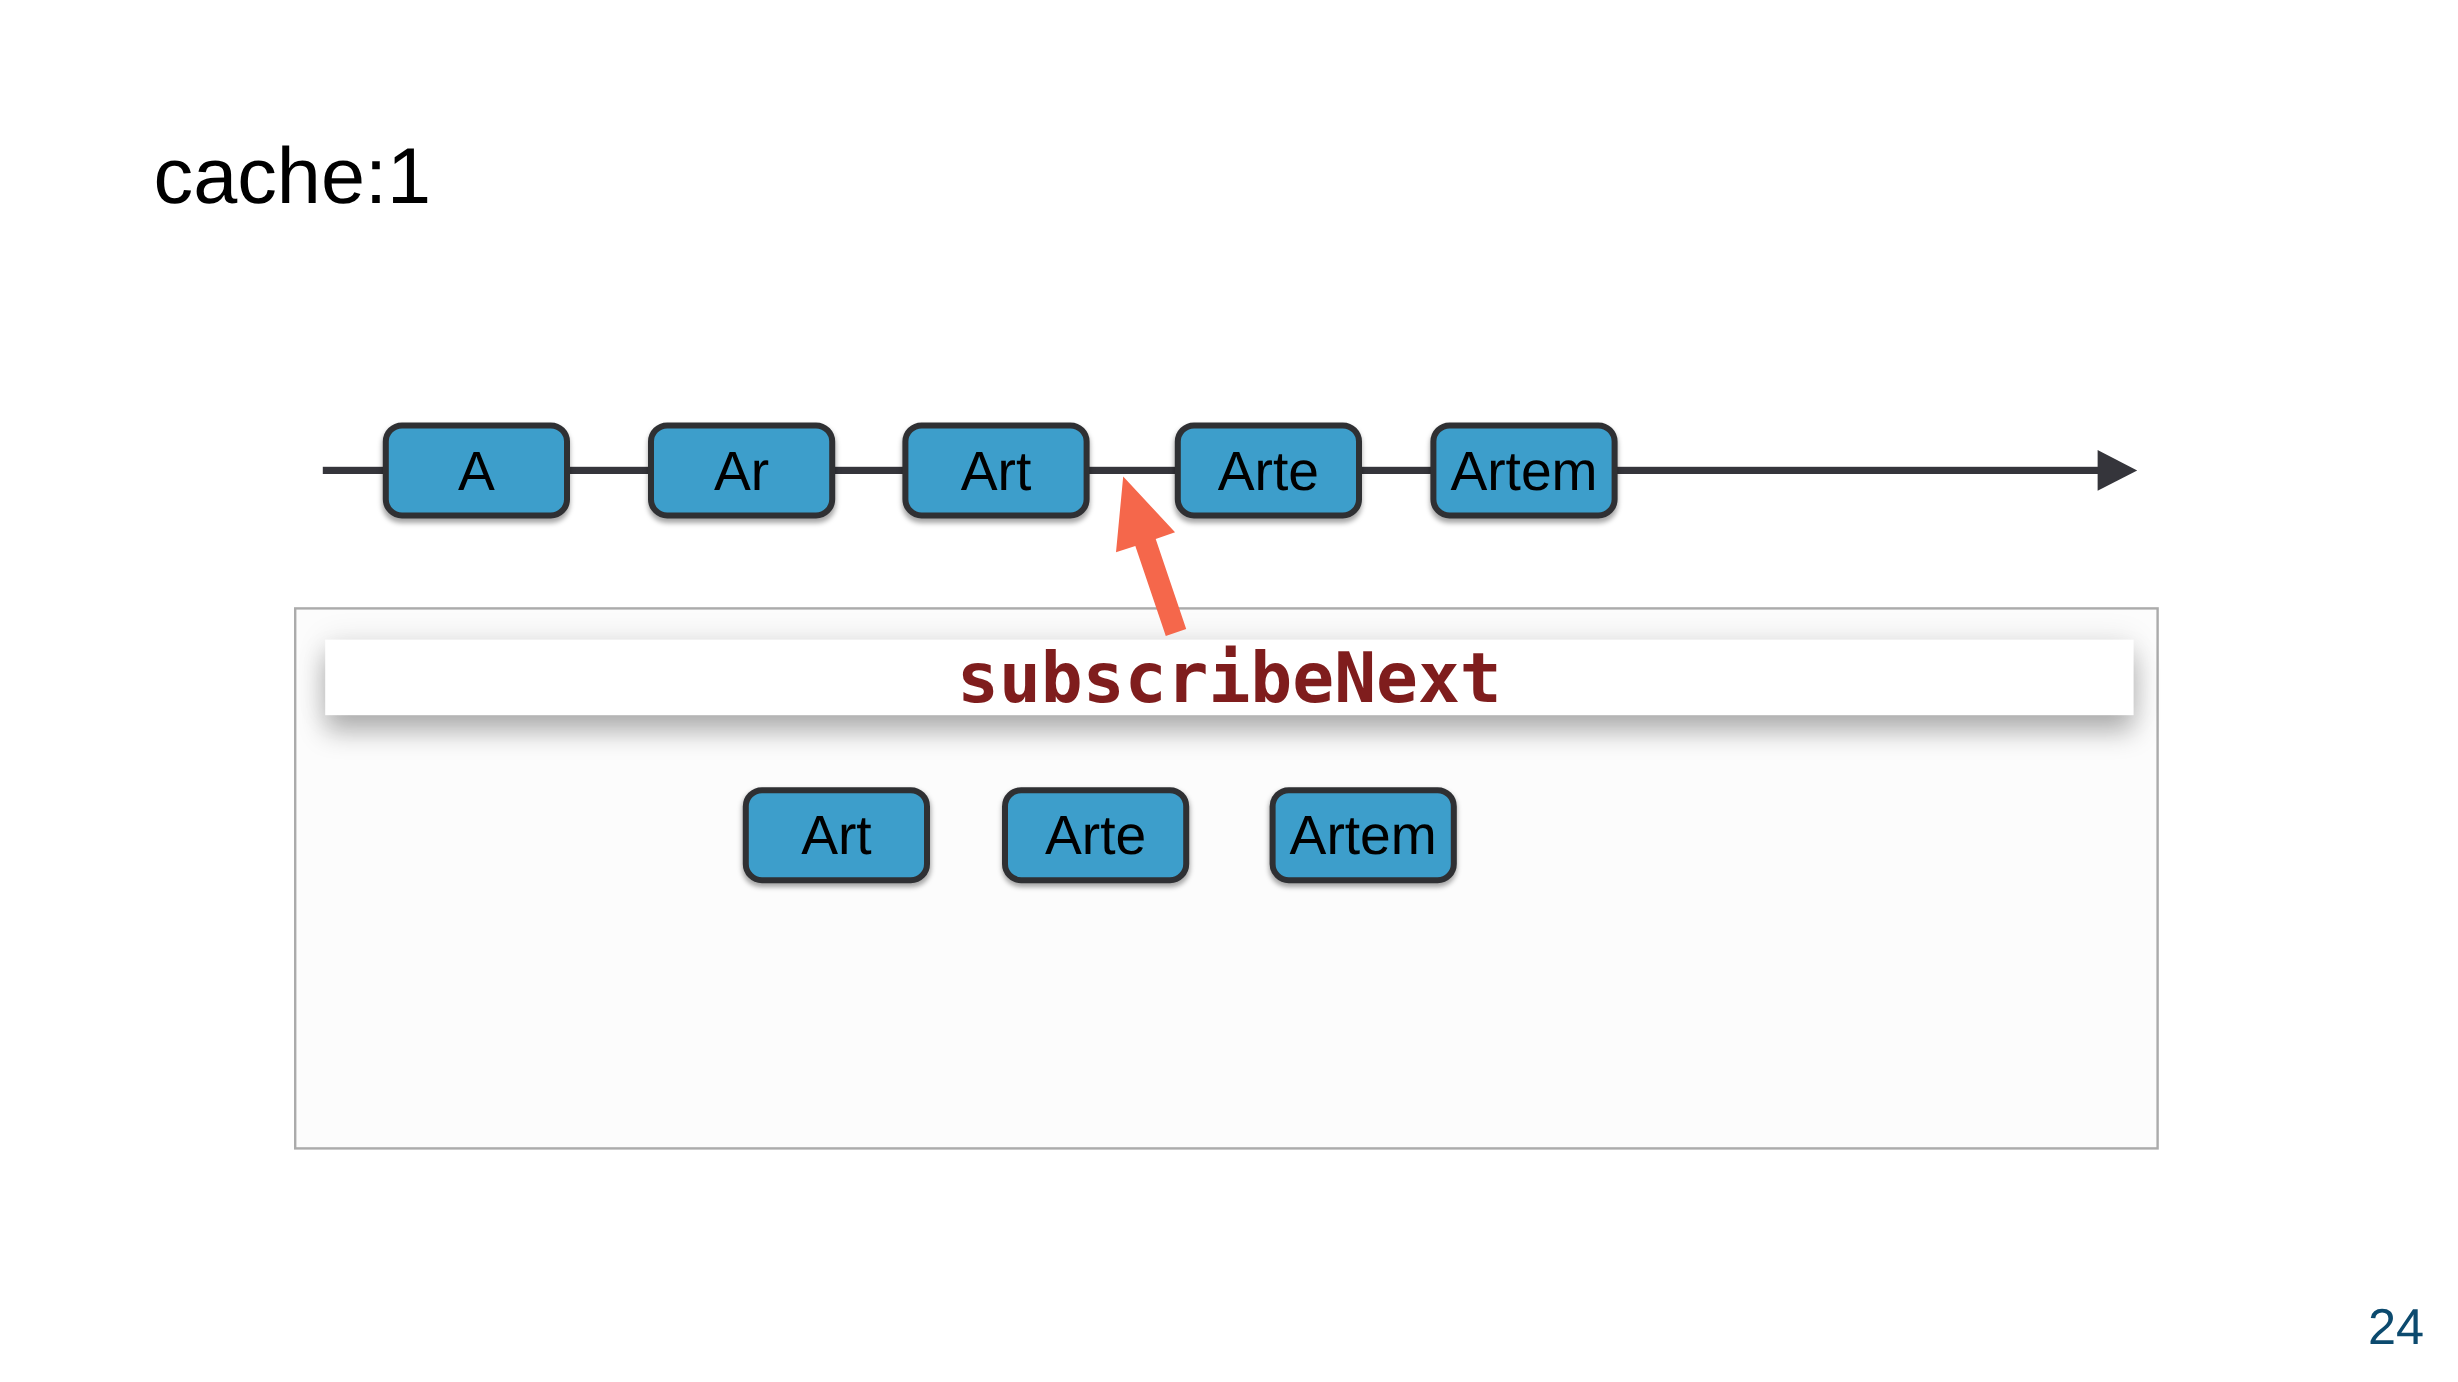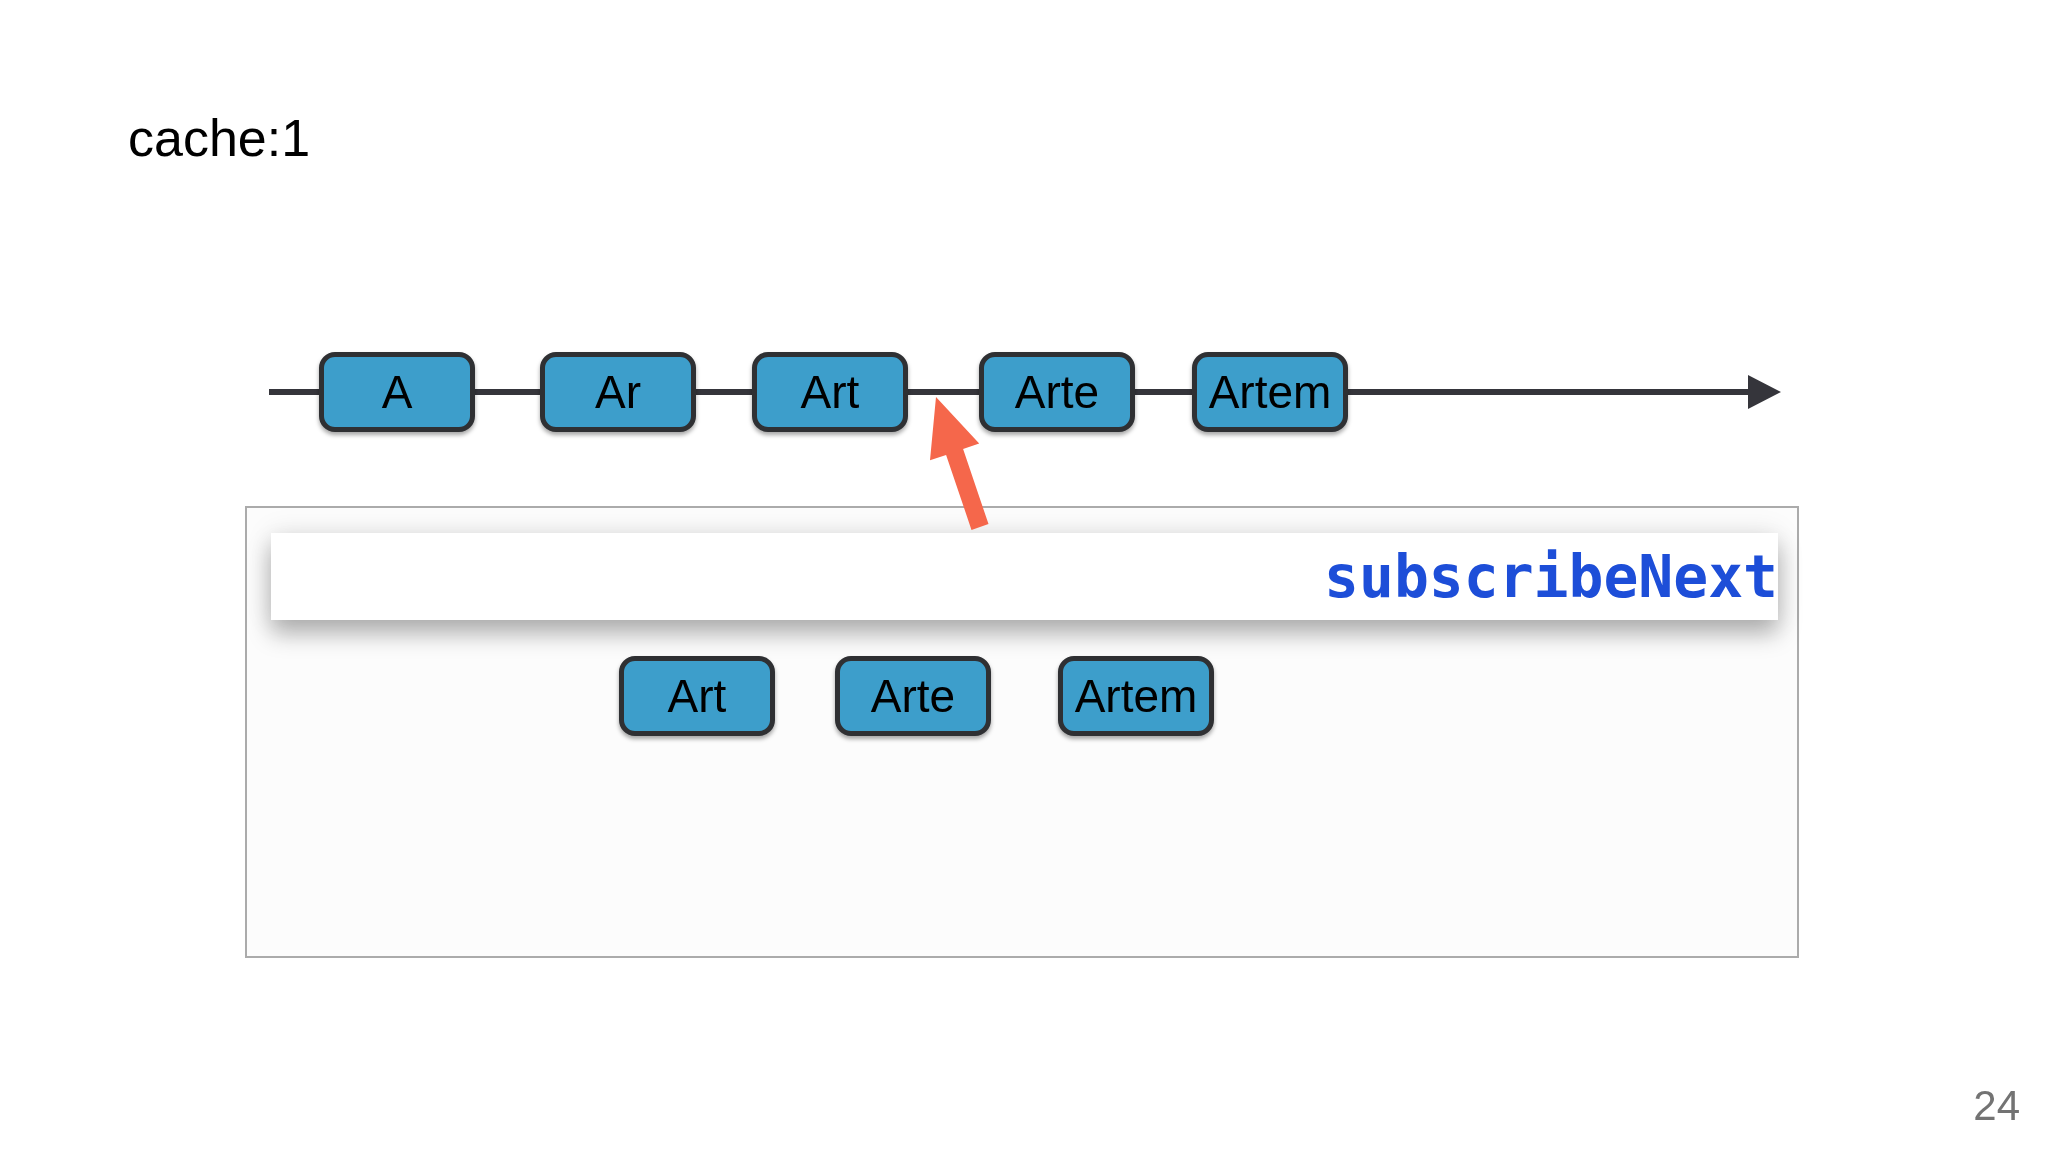--- a/index.html
+++ b/index.html
@@ -6,21 +6,21 @@
   body {
     width: 2048px; height: 1152px;
     background: #ffffff;
     font-family: "Liberation Sans", sans-serif;
     position: relative; overflow: hidden;
   }
   .slide { position: absolute; inset: 0; }
 
   .title {
     position: absolute; left: 128px; top: 108px;
-    font-size: 52px; color: #000; letter-spacing: 0;
+    font-size: 66px; color: #000; letter-spacing: 0;
   }
 
   
   .timeline-line {
     position: absolute; left: 269px; top: 389px;
     width: 1482px; height: 6px; background: #35353b;
   }
   .timeline-head {
     position: absolute; left: 1748px; top: 375px;
     width: 0; height: 0;
@@ -46,34 +46,34 @@
   
   .panel {
     position: absolute; left: 245px; top: 506px;
     width: 1554px; height: 452px;
     box-sizing: border-box;
     background: #FCFCFC;
     border: 2px solid #ABABAB;
   }
   .op-bar {
     position: absolute; left: 271px; top: 533px;
-    width: 1507px; height: 87px;
+    width: 1507px; height: 63px;
     background: #ffffff;
-    display: flex; align-items: center; justify-content: flex-end;
+    display: flex; align-items: center; justify-content: center;
     font-family: "DejaVu Sans Mono", monospace;
-    font-weight: bold; font-size: 58px; color: #1d4ed8;
+    font-weight: bold; font-size: 58px; color: #7f1d1d;
     box-shadow: 0 14px 22px rgba(0,0,0,0.28), 0 0 26px rgba(0,0,0,0.10);
     z-index: 3;
   }
 
   .sub-arrow { position: absolute; left: 920px; top: 390px; z-index: 5; }
 
   .page-num {
     position: absolute; right: 28px; top: 1082px;
-    font-size: 42px; color: #737373;
+    font-size: 42px; color: #0c4a6e;
   }
 </style>
 </head>
 <body>
 
 <div class="slide">
 
   <div class="title">cache:1</div>
 
   <div>

